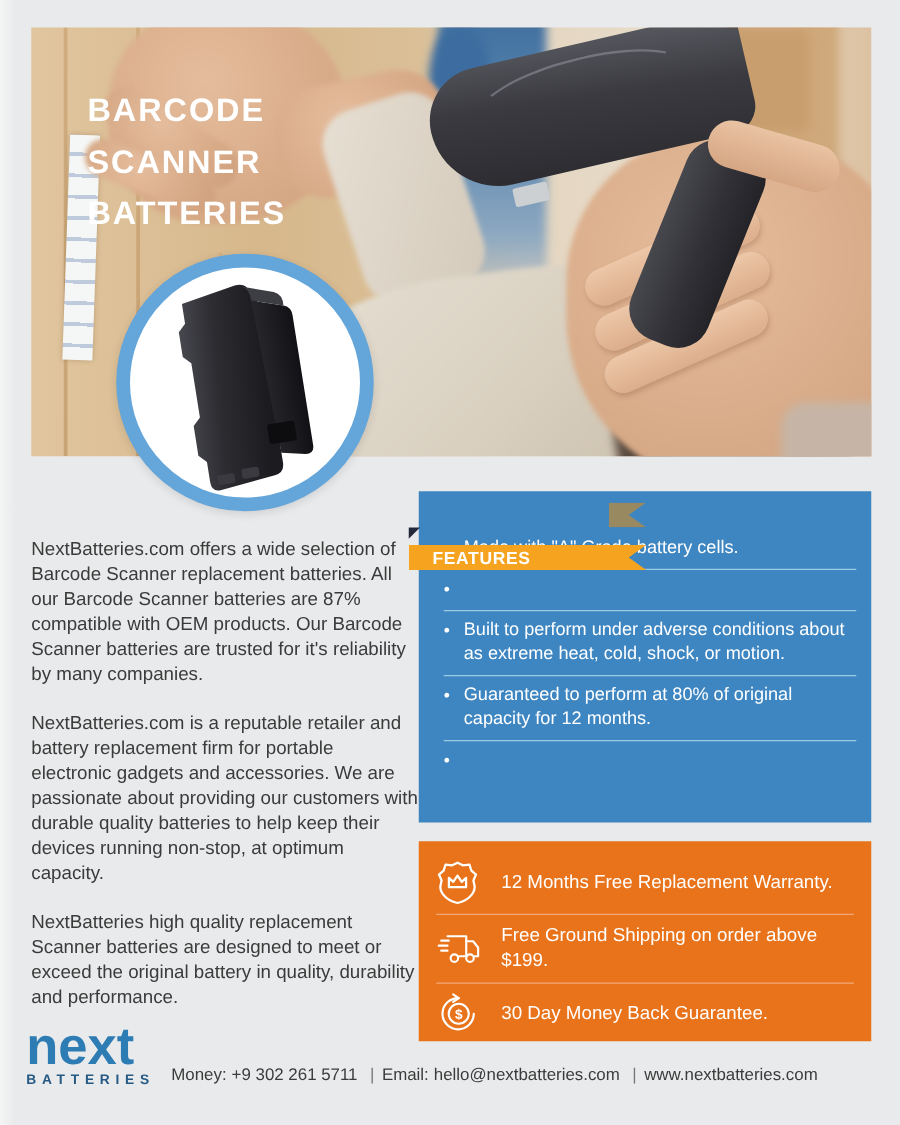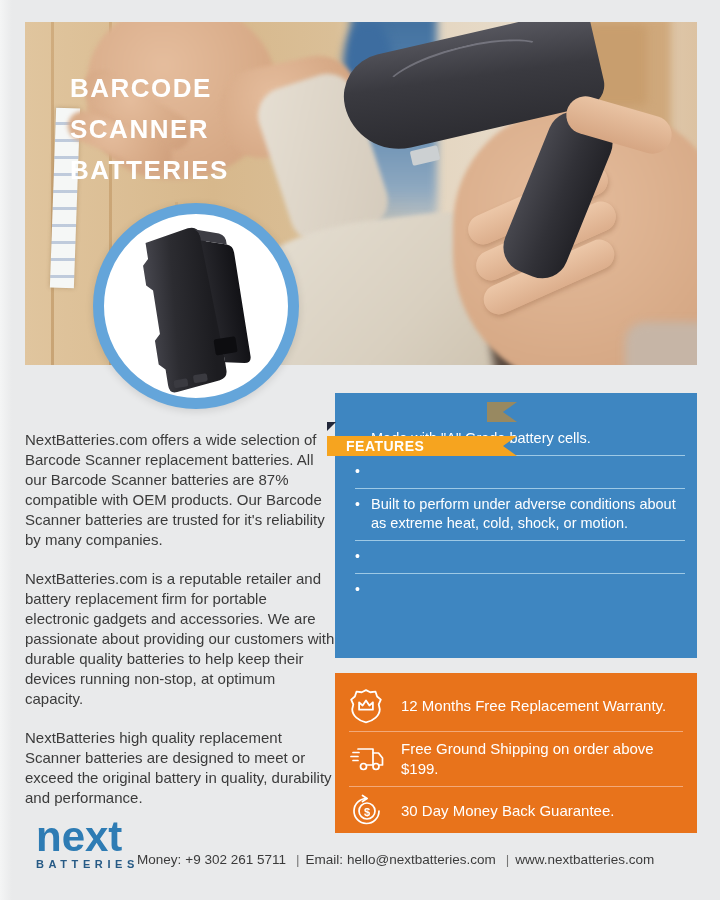--- a/index.html
+++ b/index.html
@@ -74,21 +74,21 @@
 
   
   .perks{ position:absolute; left:335px; top:673px; width:362px; height:160px; background:#e8731b; padding:8px 14px 0 14px; }
   .perk-row{ display:flex; align-items:center; padding:7px 0; }
   .perk-icon{ width:52px; flex:0 0 52px; display:flex; align-items:center; }
   .perk-icon svg{ display:block; }
   .perk-text{ color:#ffffff; font-size:15px; line-height:20px; }
   .perk-divider{ height:1px; background:#f2a979; }
 
   
-  .logo{ position:absolute; left:36px; top:818px; }
+  .logo{ position:absolute; left:21px; top:818px; }
   .logo-primary{ color:#2e7cb4; font-size:42px; font-weight:bold; line-height:38px; letter-spacing:0; }
   .logo-secondary{ color:#265a85; font-size:11px; font-weight:bold; letter-spacing:4.6px; margin-top:2px; }
   .contact{ position:absolute; left:137px; top:852px; color:#3b3b3b; font-size:13.5px; }
   .contact span{ margin-right:4px; }
   .contact .sep{ color:#777; margin:0 6px; }
 </style>
 </head>
 <body>
 
 <div class="page">
@@ -171,20 +171,21 @@
         <span class="dot">•</span>
       </div>
       <div class="feat-divider"></div>
       <div class="feat-item">
         <span class="dot">•</span>
         <span>Built to perform under adverse conditions about as extreme heat, cold, shock, or motion.</span>
       </div>
       <div class="feat-divider"></div>
       <div class="feat-item">
         <span class="dot">•</span>
+        <span>Guaranteed to perform at 80% of original capacity for 12 months.</span>
       </div>
       <div class="feat-divider"></div>
       <div class="feat-item">
         <span class="dot">•</span>
       </div>
     </div>
   </div>
 
   <div class="perks">
     <div class="perk-row">

